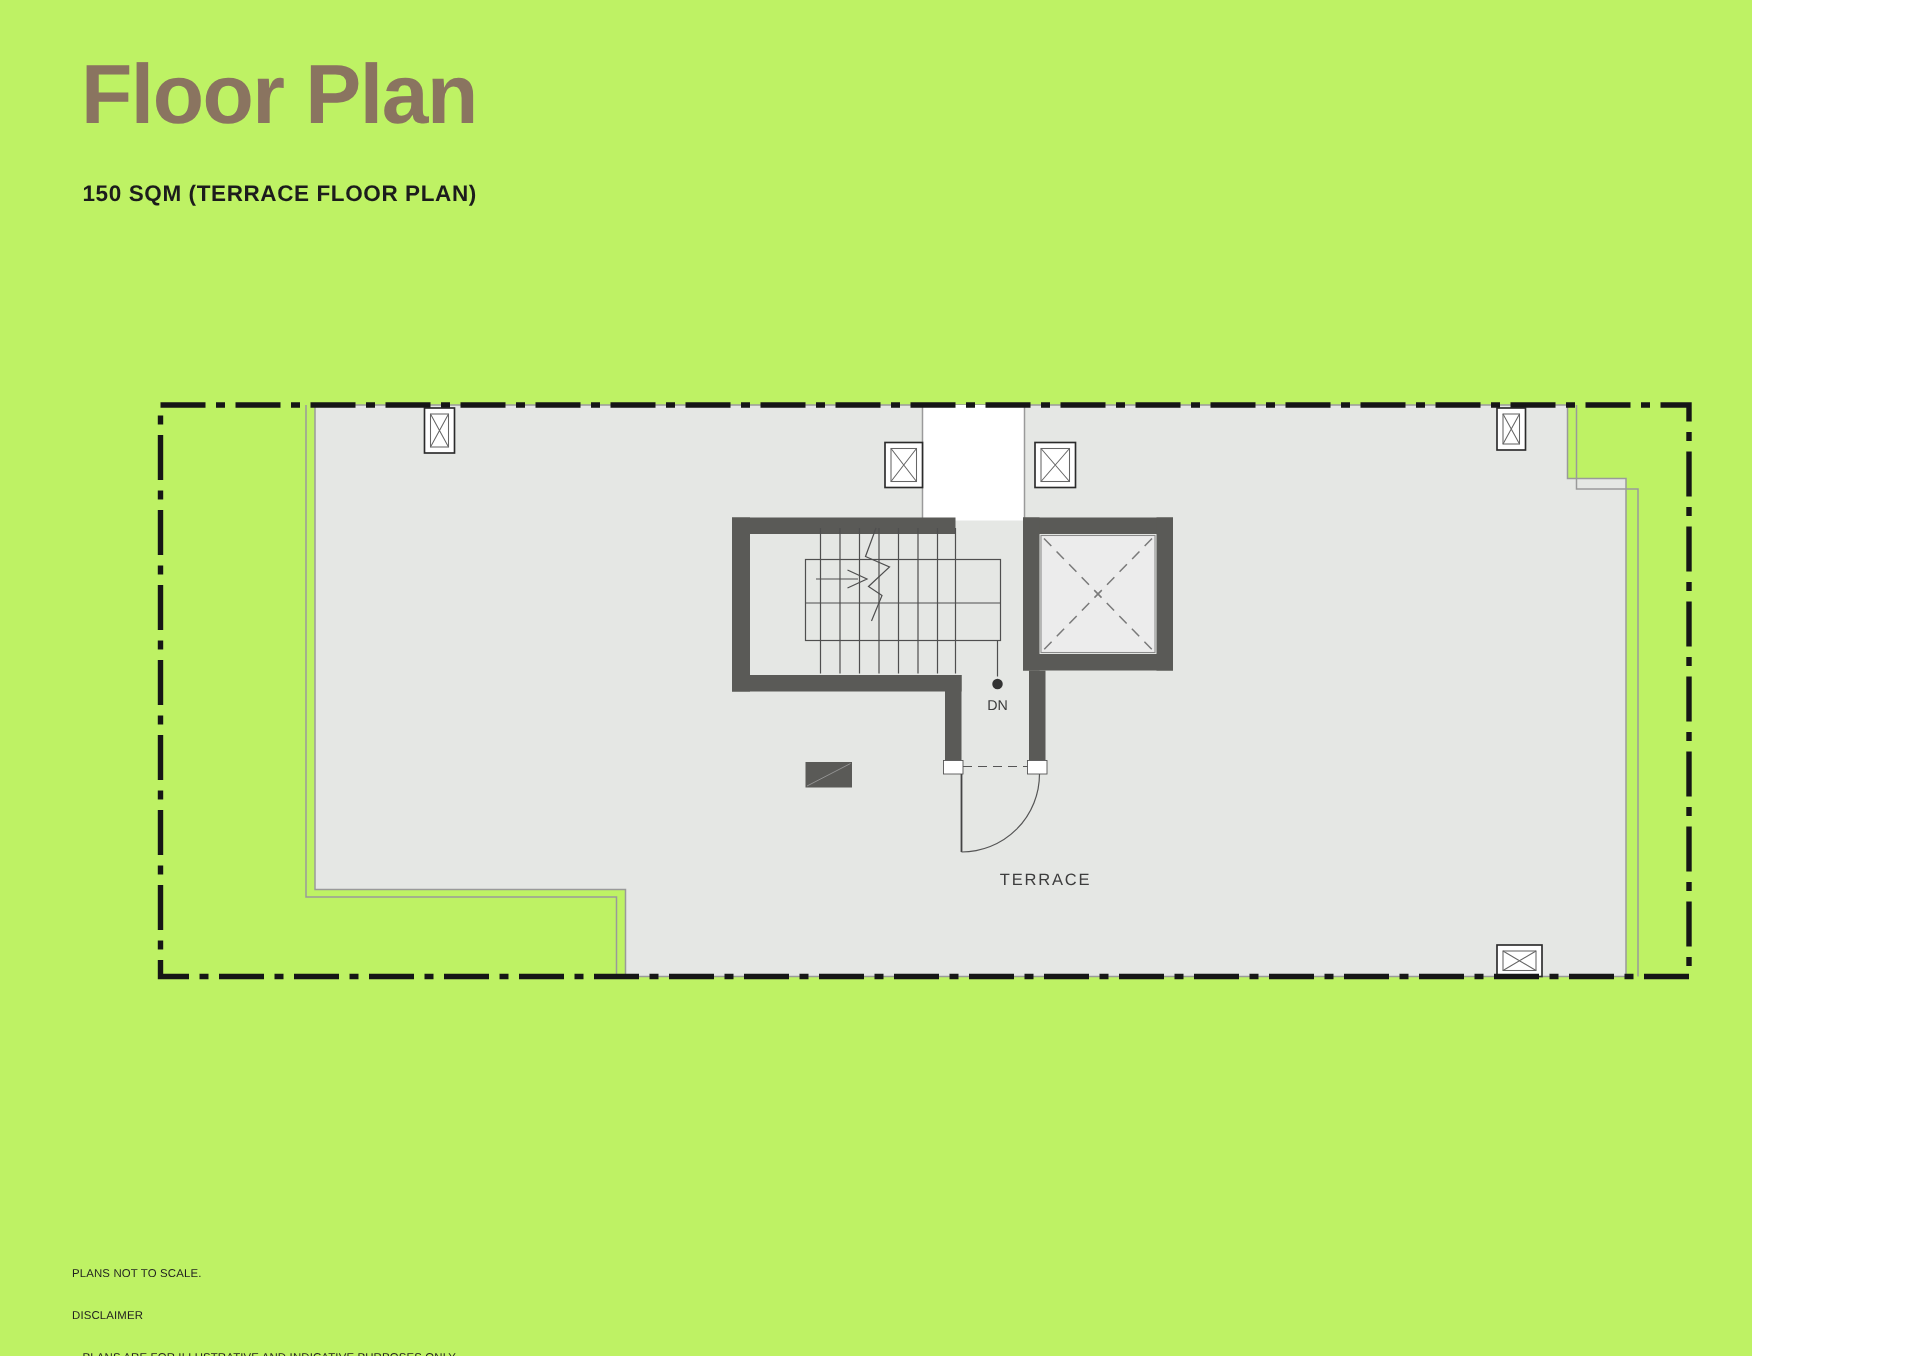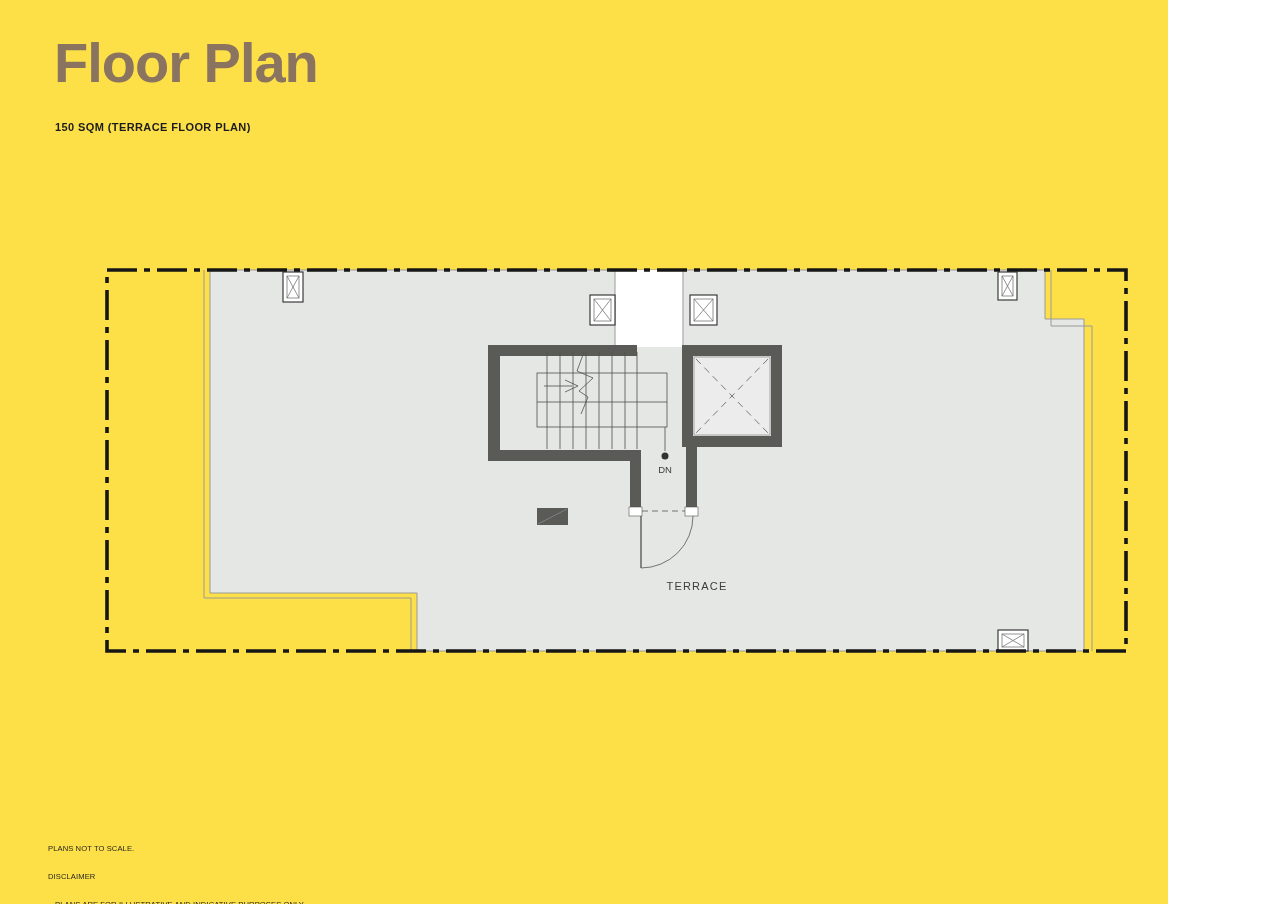--- a/index.html
+++ b/index.html
@@ -2,29 +2,29 @@
 <html style="--brand: #8a7460; --wall: #5a5a57; --floor: #e5e7e4; --boundary: #161616; --outline: #9a9a9a; --ink: #1f1f1f;"><head>
 <meta charset="utf-8">
 <style>
   :root{
     --brand:#8a7460; --wall:#5a5a57; --floor:#e5e7e4;
     --boundary:#161616; --outline:#9a9a9a; --ink:#1f1f1f;
   }
   *{margin:0;padding:0;box-sizing:border-box;}
   html,body{width:1280px;height:904px;background:#ffffff;overflow:hidden;
     font-family:"Liberation Sans", sans-serif;}
-  .page{position:relative;width:1168px;height:904px;background:#fde047;}
+  .page{position:relative;width:1168px;height:904px;background:#bef264;}
   .title{
     position:absolute;left:54px;top:30px;
     font-size:56px;font-weight:700;letter-spacing:-1px;
     color:var(--brand);
   }
   .subtitle{
     position:absolute;left:55px;top:121px;
-    font-size:11px;font-weight:700;letter-spacing:.4px;color:#1c1c1c;
+    font-size:15px;font-weight:700;letter-spacing:.4px;color:#1c1c1c;
   }
   .plan-svg{position:absolute;left:0;top:0;}
   .footer{
     position:absolute;left:48px;top:826px;
     font-size:7.6px;line-height:9.2px;color:var(--ink);
     white-space:pre;letter-spacing:.1px;
   }
   text{font-family:"Liberation Sans", sans-serif;fill:#3d3d3d;}
   .wall{fill:var(--wall);}
   .thin{stroke:#4f4f4f;stroke-width:.8;fill:none;}

